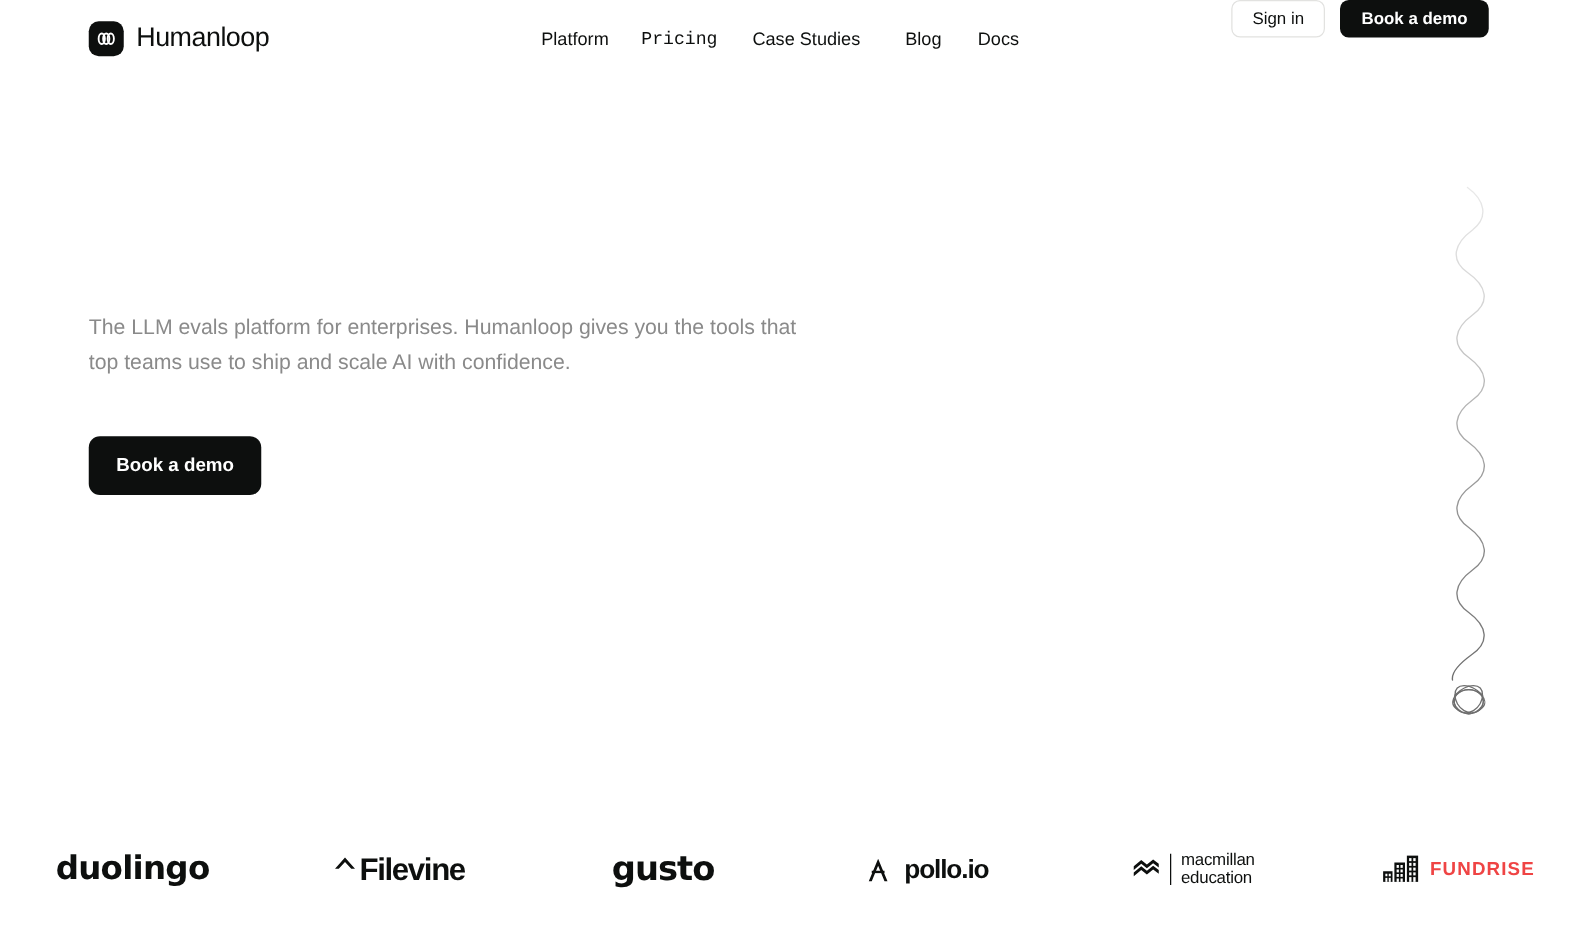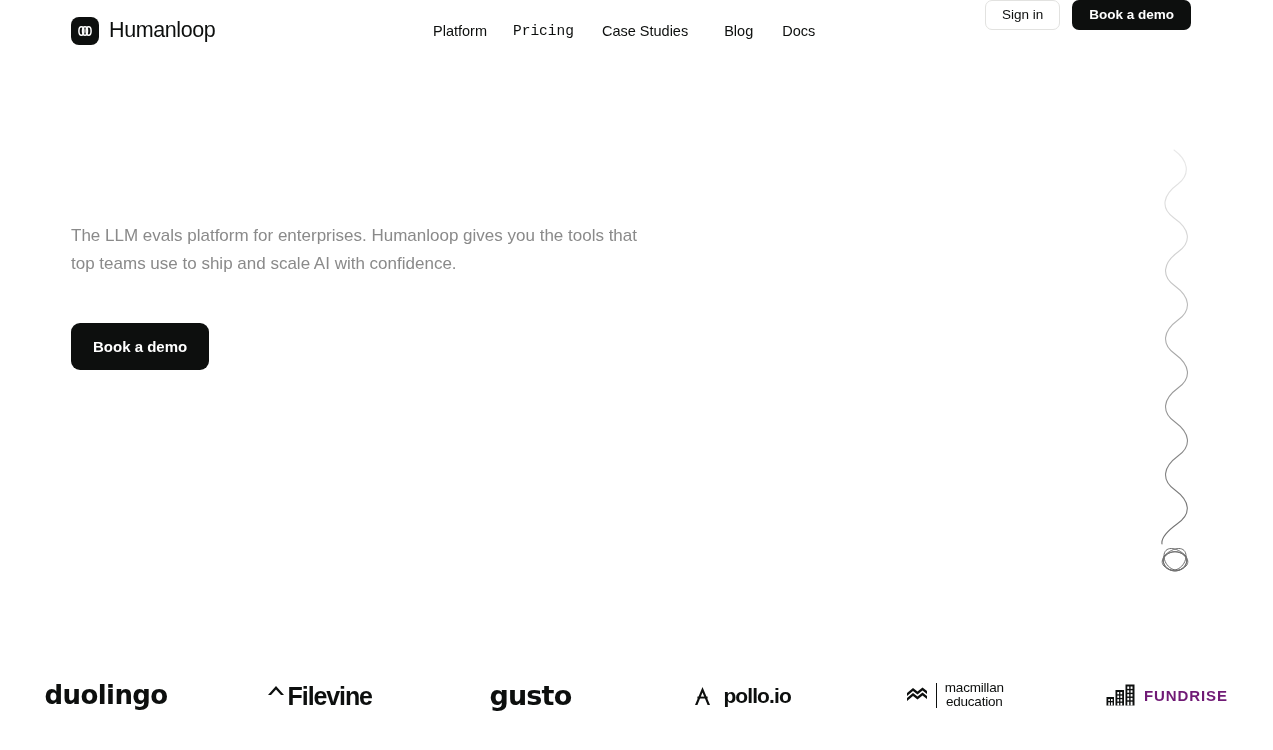--- a/index.html
+++ b/index.html
@@ -137,21 +137,21 @@
   .hero-title {
     font-size: 88px;
     line-height: 89px;
     font-weight: 400;
     letter-spacing: -3.2px;
     color: #0d0f0e;
     white-space: pre-line;
   }
 
   .hero-sub {
-    margin-top: 22px;
+    margin-top: 48px;
     font-size: 17px;
     line-height: 28px;
     font-weight: 400;
     color: #8a8a8a;
     width: 570px;
   }
 
   .btn-demo-lg {
     margin-top: 45px;
     height: 47px;
@@ -263,21 +263,21 @@
 
   .lg-fundrise {
     display: flex;
     align-items: center;
     gap: 8px;
   }
   .lg-fundrise .fr-text {
     font-size: 15px;
     font-weight: 700;
     letter-spacing: 0.9px;
-    color: #701a75;
+    color: #ef4444;
     font-family: "Liberation Sans", sans-serif;
     line-height: 15px;
   }
 </style>
 </head>
 <body>
 
 <header class="header">
 
   <a class="brand">
@@ -373,21 +373,21 @@
     </span>
   </div>
 
   <div class="logo-cell">
     <span class="lg-macmillan">
       <svg width="22" height="22" viewBox="0 0 22 22" aria-hidden="true">
         <path d="M 1 9 L 7 4 L 11.5 7.5 L 16.5 3.5 L 21 7 L 21 10 L 16.5 6.5 L 11.5 10.5 L 7 7 L 1 12 Z" fill="#0d0f0e"></path>
         <path d="M 1 14 L 7 9 L 11.5 12.5 L 16.5 8.5 L 21 12 L 21 15 L 16.5 11.5 L 11.5 15.5 L 7 12 L 1 17 Z" fill="#0d0f0e"></path>
       </svg>
       <span class="mm-divider"></span>
-      <span class="mm-text" style="white-space:pre-line;text-align:center;">macmillan
+      <span class="mm-text" style="white-space:pre-line;">macmillan
 education</span>
     </span>
   </div>
 
   <div class="logo-cell">
     <span class="lg-fundrise">
       <svg width="30" height="22" viewBox="0 0 30 22" aria-hidden="true">
         <rect x="0.5" y="13" width="7.5" height="8.5" fill="#0d0f0e"></rect>
         <rect x="2.3" y="15" width="1.6" height="2" fill="#ffffff"></rect>
         <rect x="5" y="15" width="1.6" height="2" fill="#ffffff"></rect>

